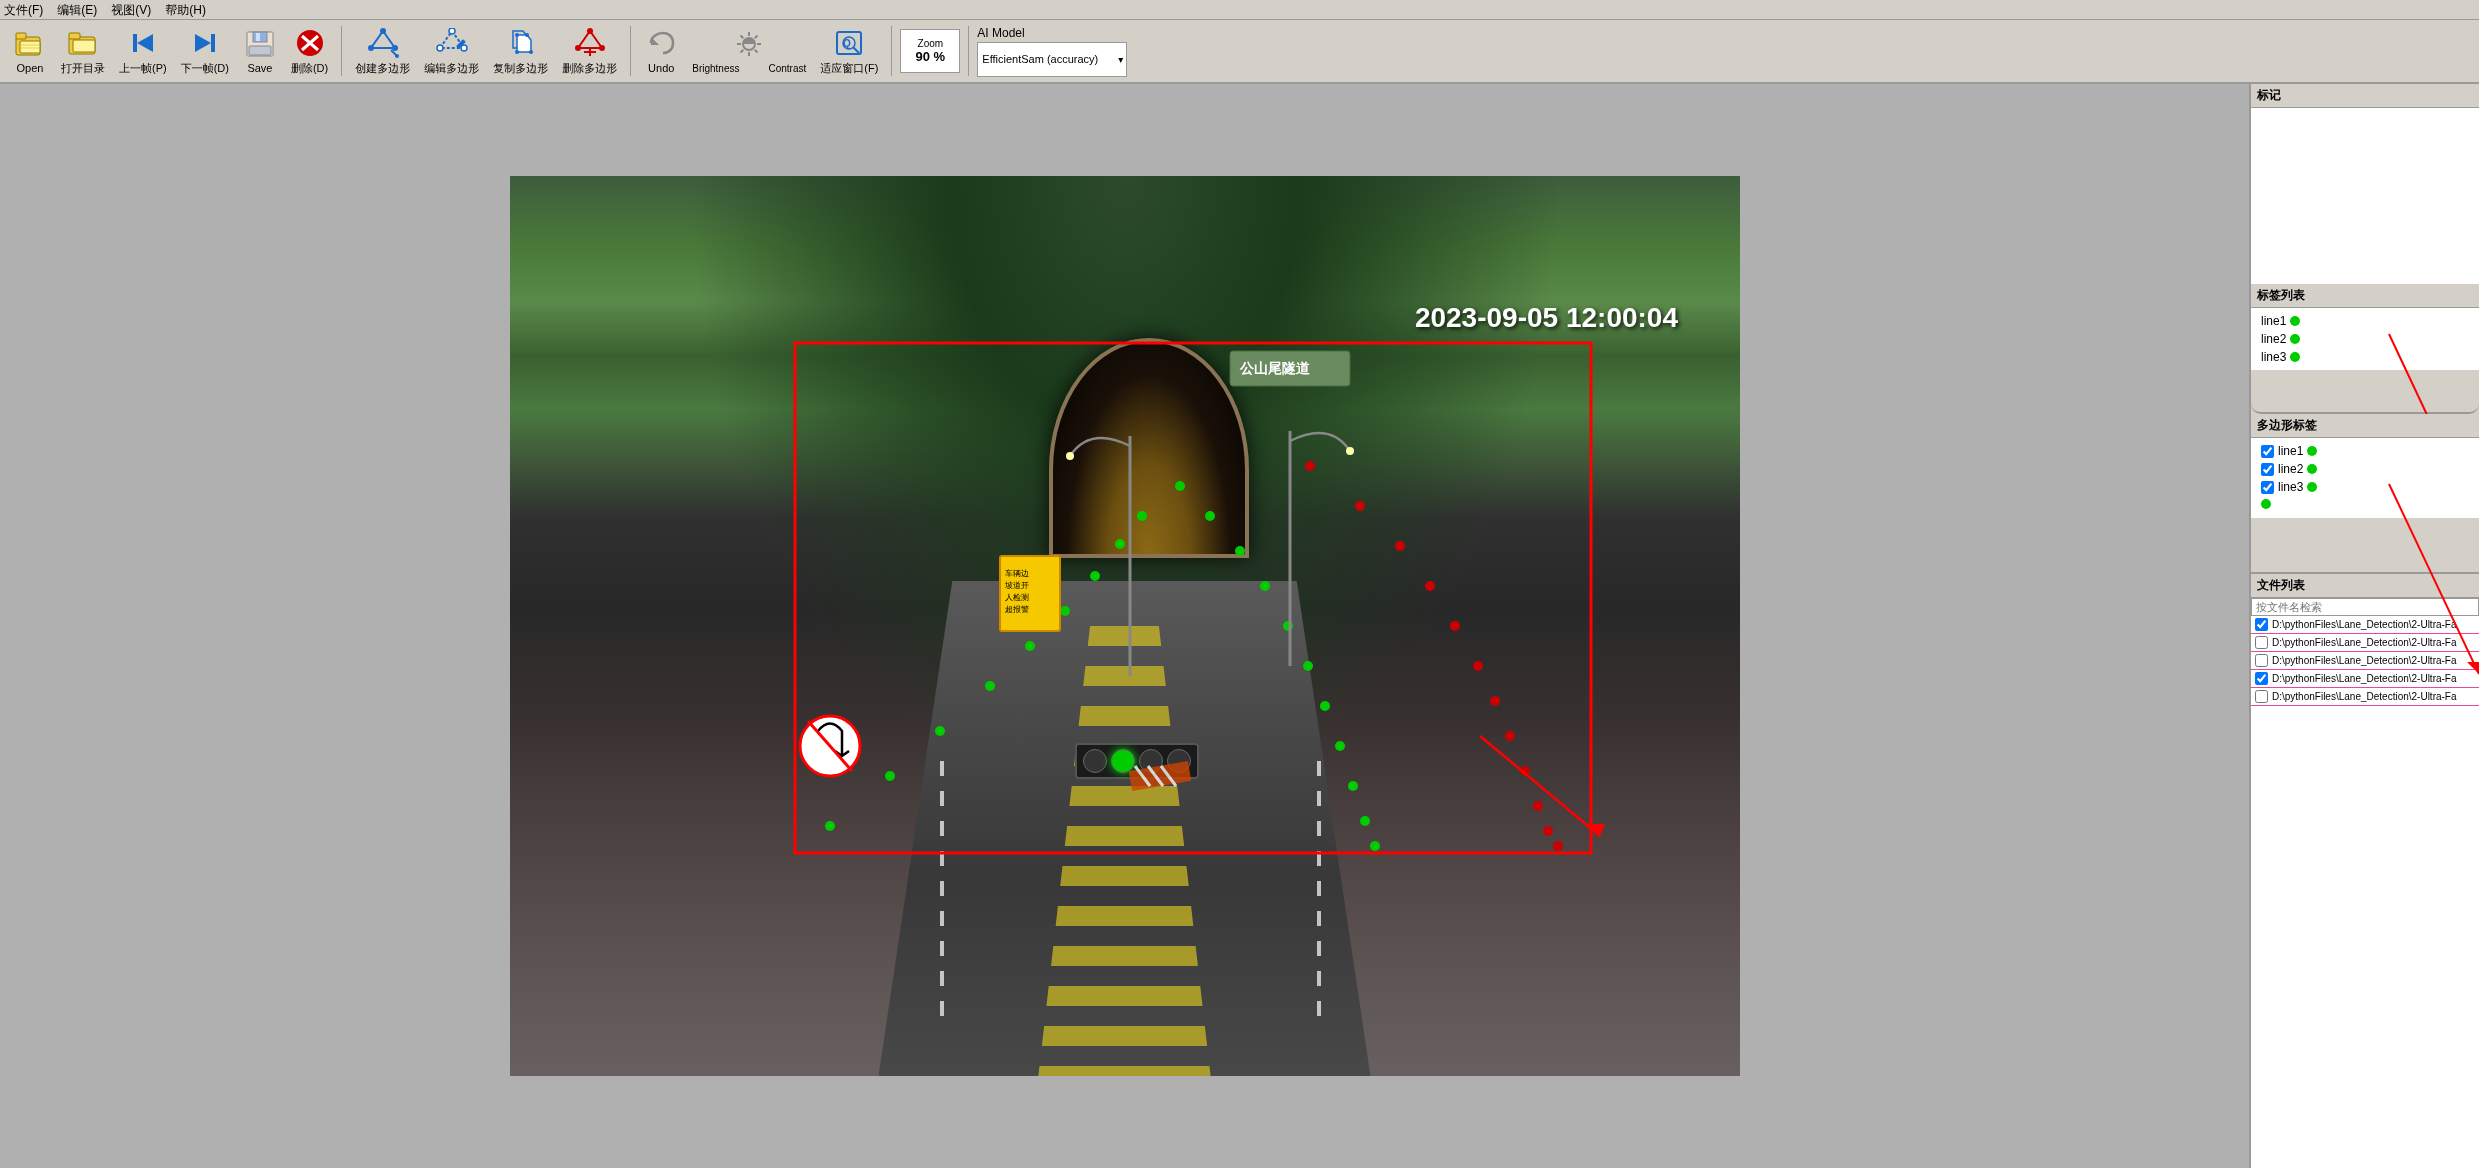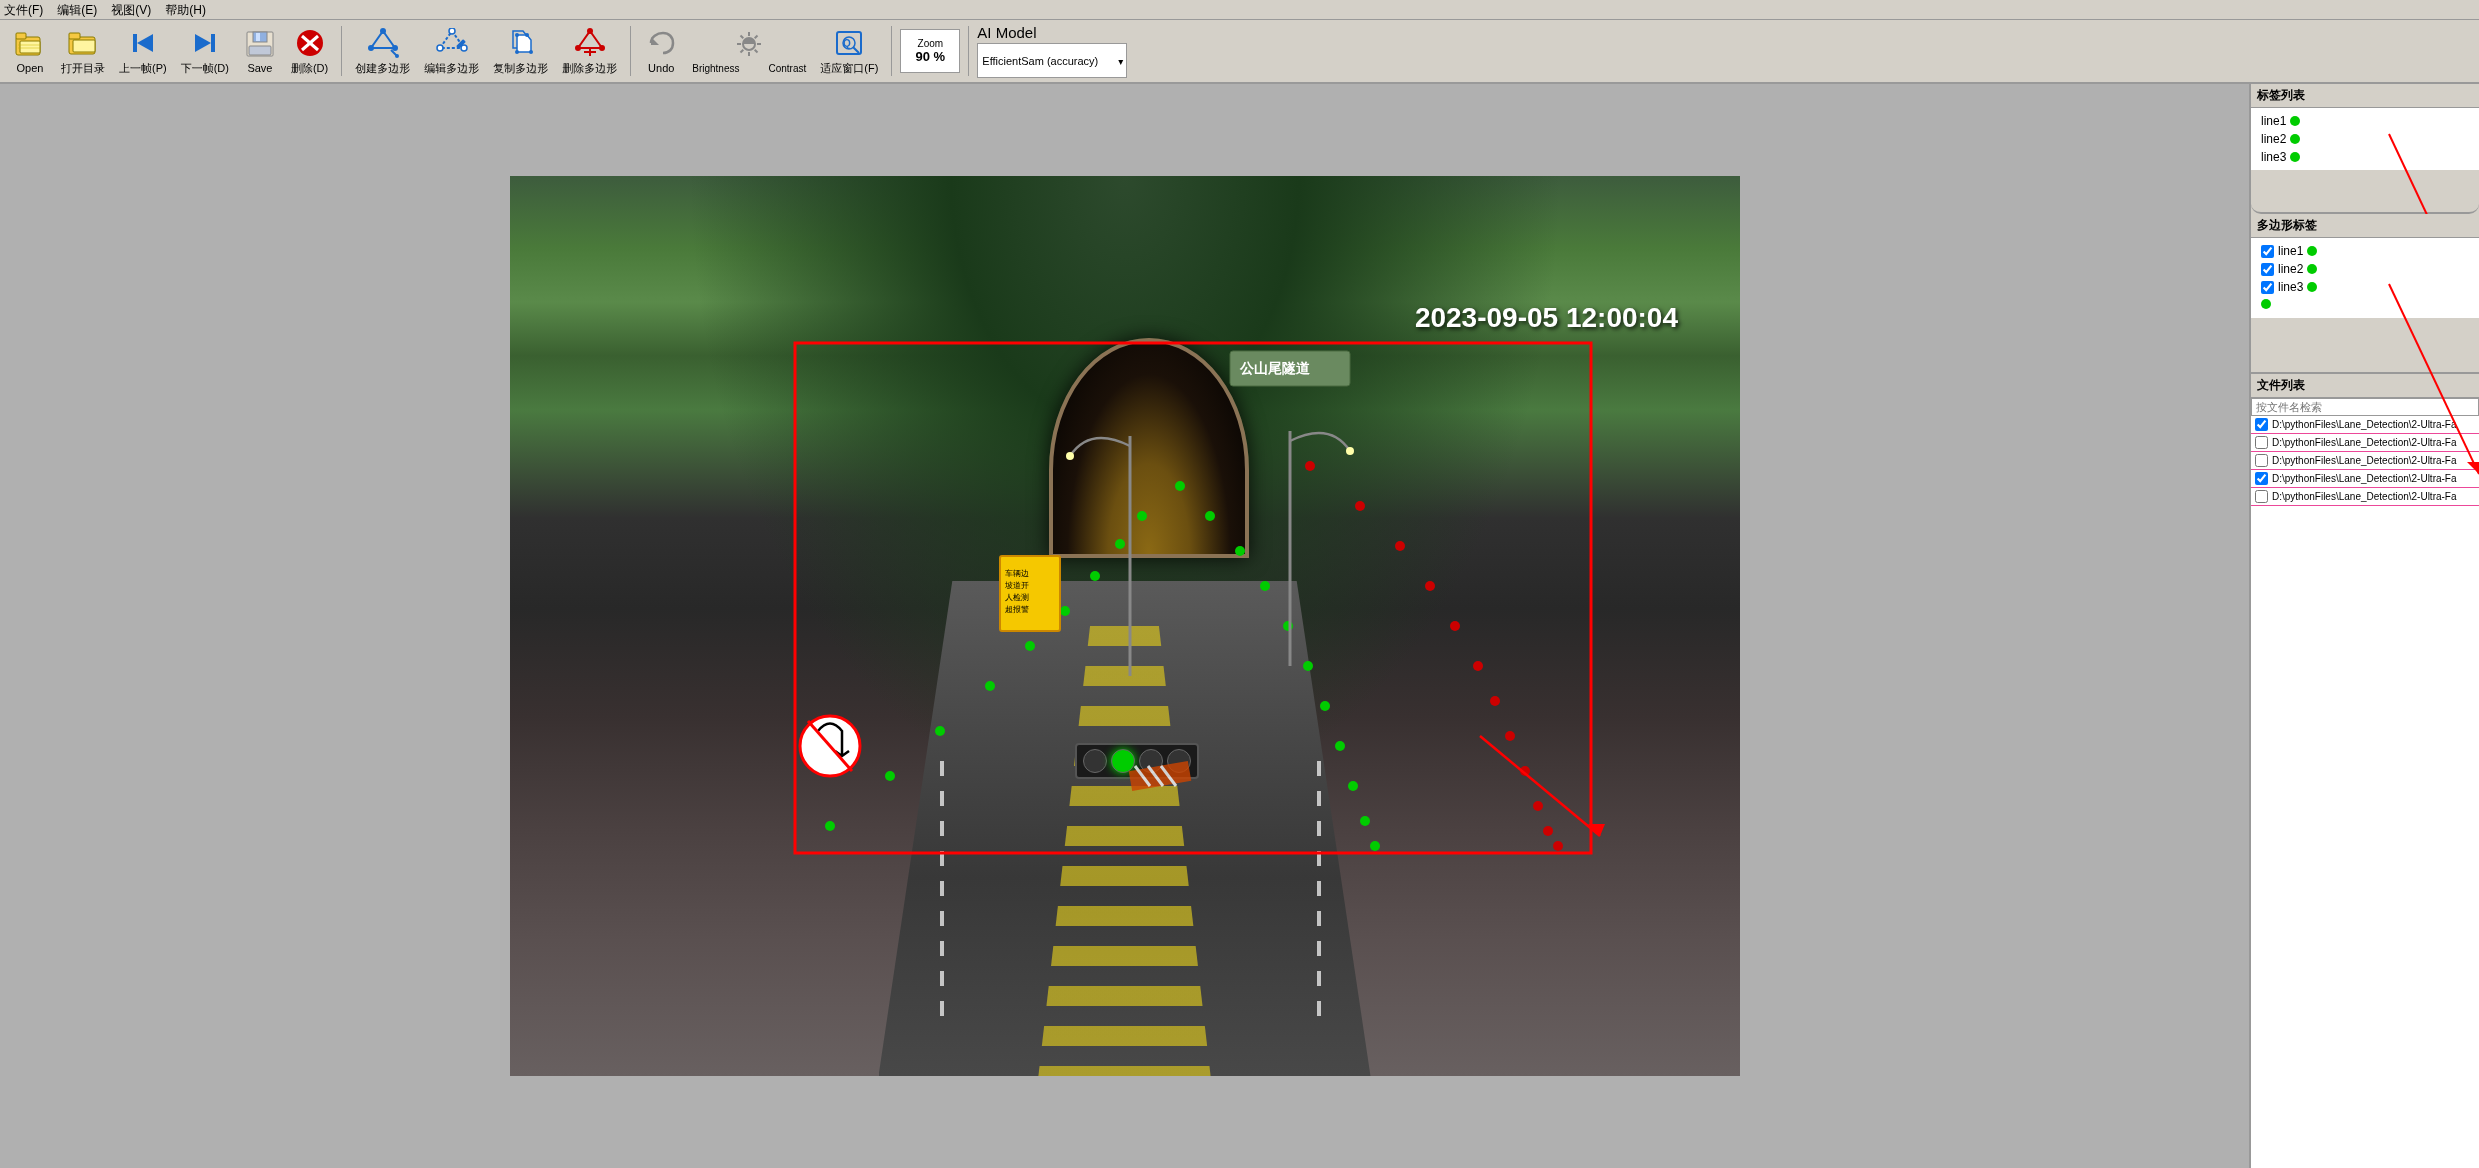--- a/index.html
+++ b/index.html
@@ -16,21 +16,21 @@
     .toolbar-item .label { font-size: 11px; color: #000; margin-top: 2px; white-space: nowrap; }
     .toolbar-sep { width: 1px; height: 50px; background: #999; margin: 0 4px; }
 
     
     .zoom-area { display: flex; flex-direction: column; align-items: center; justify-content: center; border: 1px solid #999; background: white; padding: 2px 6px; min-width: 60px; height: 44px; }
     .zoom-label { font-size: 10px; }
     .zoom-value { font-size: 13px; font-weight: bold; }
 
     
     .ai-model-area { display: flex; flex-direction: column; align-items: flex-start; min-width: 160px; }
-    .ai-model-label { font-size: 15px; color: #000; margin-bottom: 2px; }
+    .ai-model-label { font-size: 12px; color: #000; margin-bottom: 2px; }
     .ai-model-select { border: 1px solid #999; background: white; padding: 2px 18px 2px 4px; font-size: 11px; height: 35px; appearance: none; cursor: pointer; position: relative; width: 150px; }
     .select-wrapper { position: relative; display: inline-block; }
     .select-wrapper::after { content: '▾'; position: absolute; right: 4px; top: 50%; transform: translateY(-50%); font-size: 10px; pointer-events: none; }
 
     
     .main-layout { display: flex; height: calc(1168px - 84px); }
 
     
     .canvas-area { flex: 1; background: #b0b0b0; position: relative; overflow: hidden; display: flex; align-items: center; justify-content: center; }
 
@@ -390,20 +390,24 @@
 
           <line x1="970" y1="560" x2="1090" y2="660" stroke="red" stroke-width="2.5"></line>
           <polygon points="1090,660 1078,648 1095,648" fill="red"></polygon>
         </svg>
       </div>
     </div>
   </div>
 
   <div class="right-panel">
 
+    <div class="panel-section" style="height:200px;">
+      <div class="panel-title">标记</div>
+      <div class="panel-content" style="height:176px;"></div>
+    </div>
 
     <div class="panel-section" style="height:130px; position:relative;border-radius:10px;">
       <div class="panel-title">标签列表</div>
       <div style="background:white; padding:4px;">
         <div class="label-item">
           <span>line1</span>
           <span class="dot dot-green"></span>
         </div>
         <div class="label-item">
           <span>line2</span>

